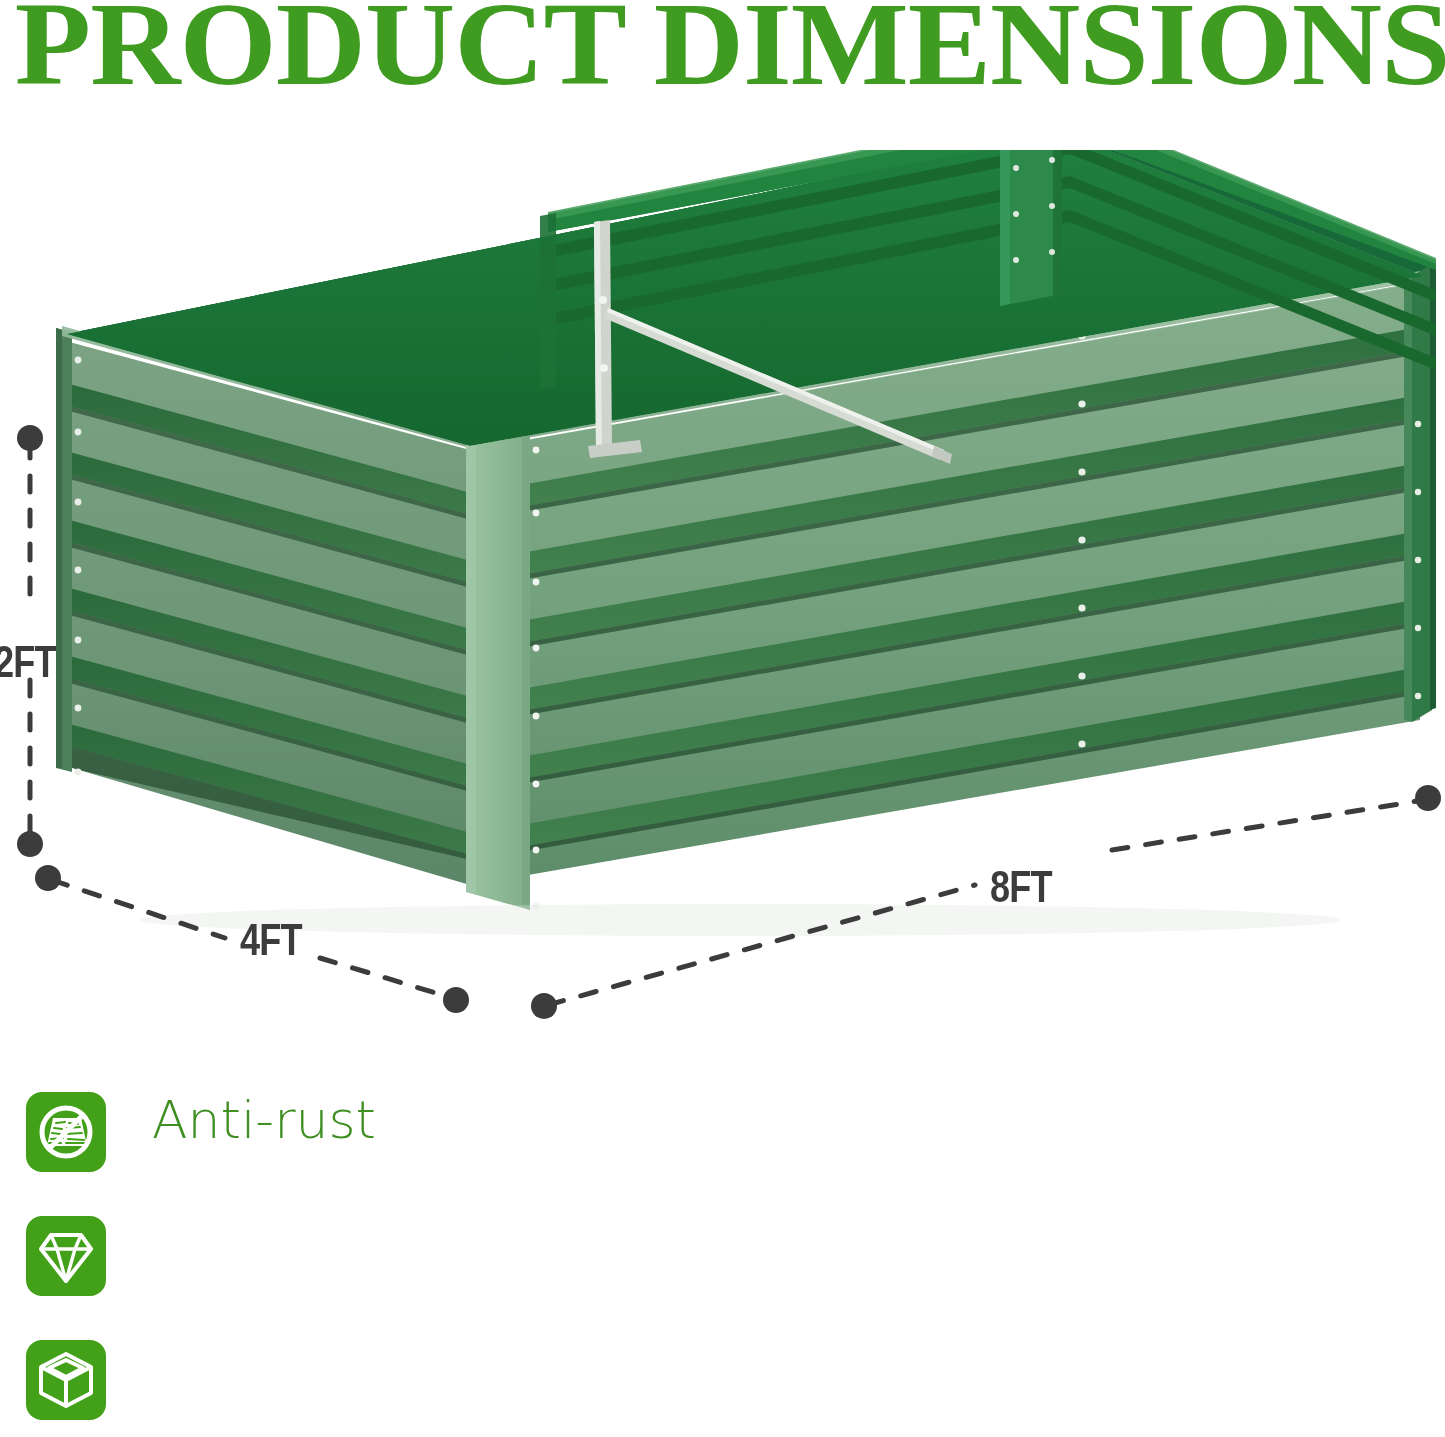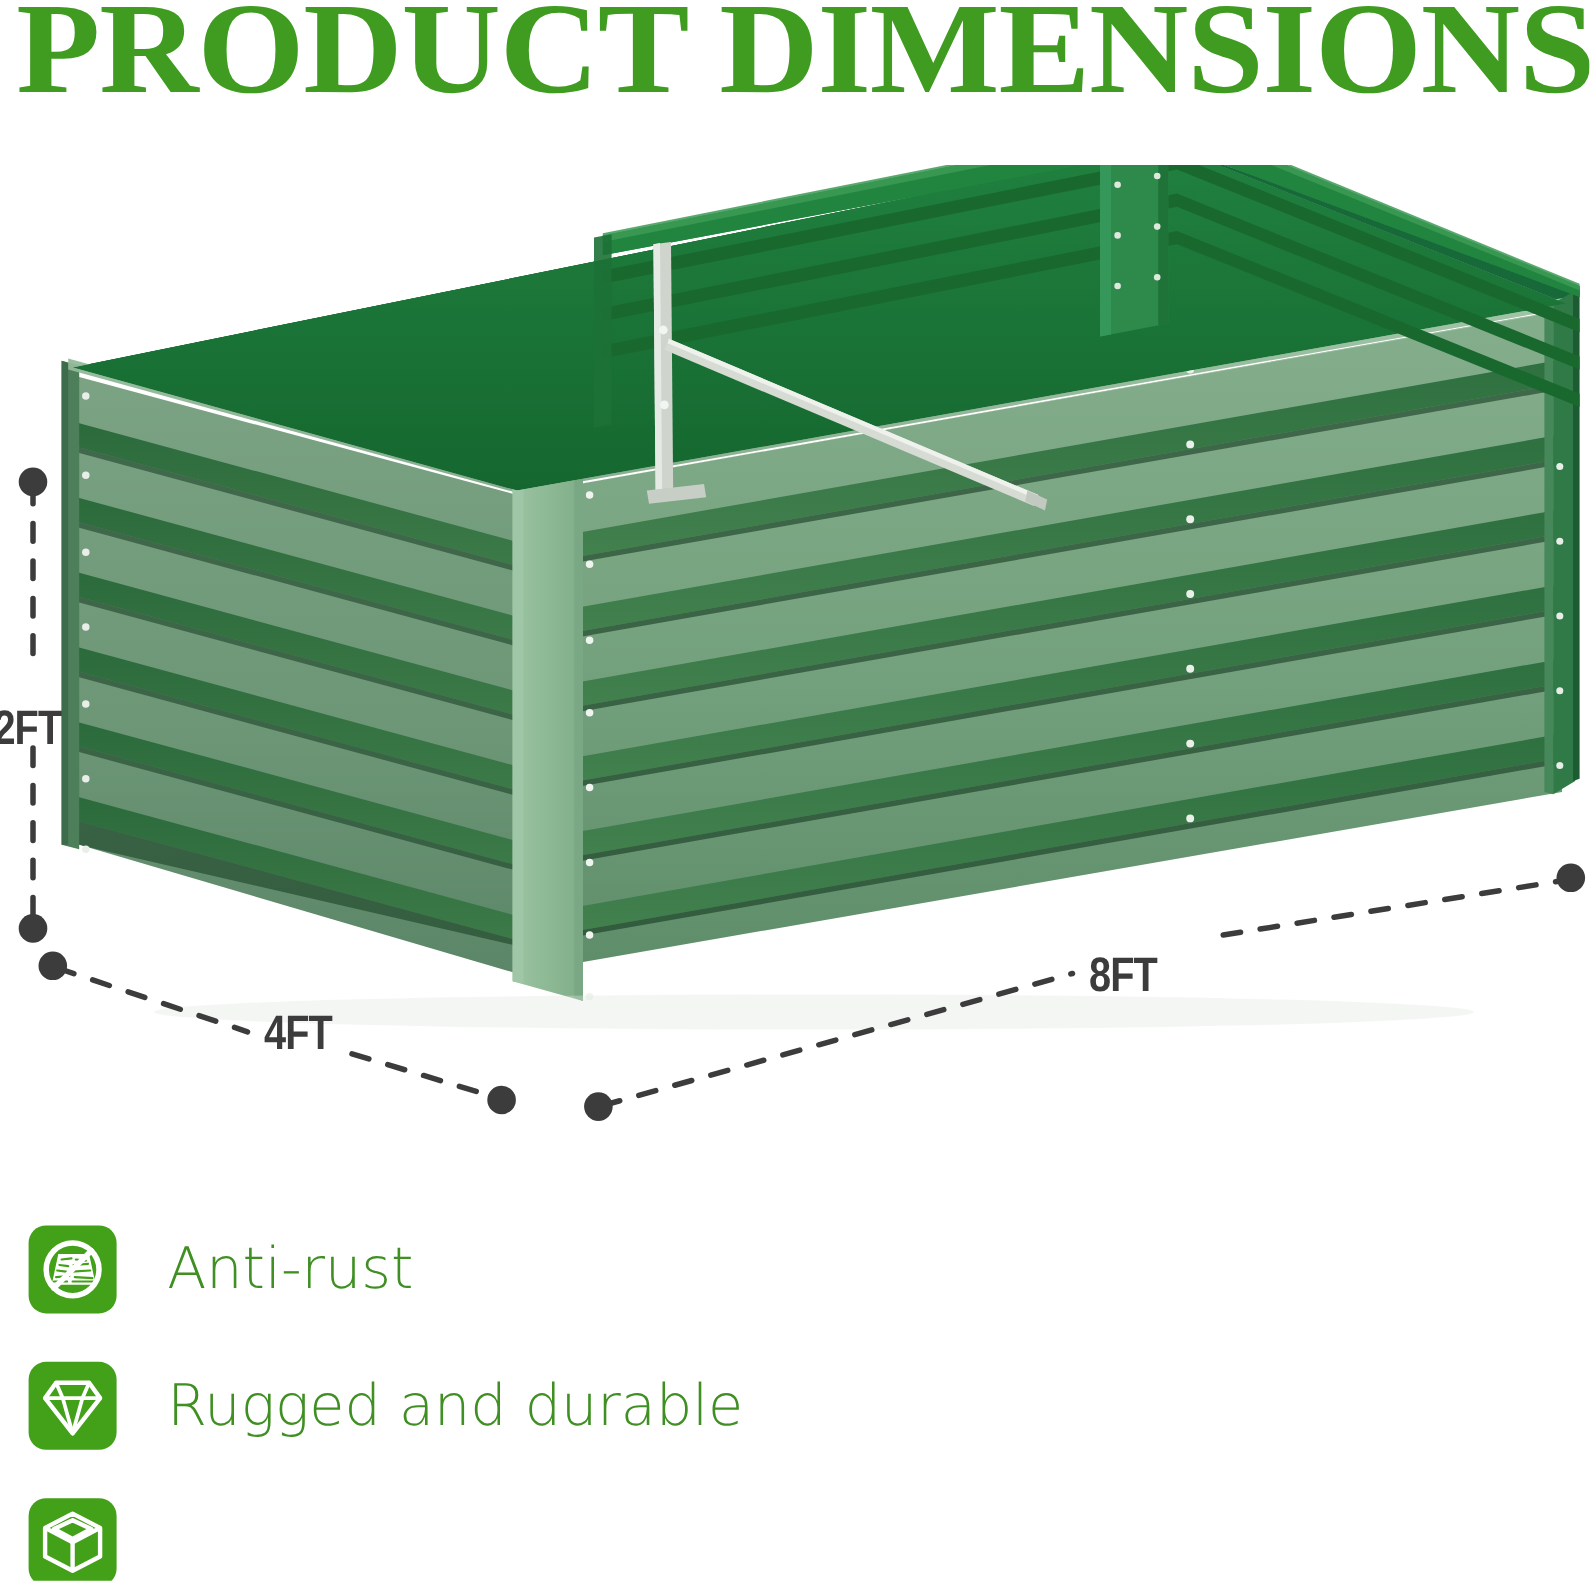--- a/index.html
+++ b/index.html
@@ -63,21 +63,21 @@
 
   
   #features {
     position: absolute;
     left: 26px;
     top: 1092px;
     width: 900px;
   }
   .feature-row {
     display: flex;
-    align-items: center;
+    align-items: flex-start;
     height: 124px;
   }
   .feature-icon {
     width: 80px;
     height: 80px;
     border-radius: 16px;
     background: #43a019;
     flex: 0 0 auto;
     display: flex;
     align-items: center;
@@ -398,21 +398,20 @@
         </g>
         <g stroke="#ffffff" stroke-width="3.4" stroke-linecap="round">
           <line x1="6" y1="24" x2="56" y2="24"></line>
           <line x1="16" y1="10" x2="22" y2="24"></line>
           <line x1="46" y1="10" x2="40" y2="24"></line>
           <line x1="22" y1="24" x2="31" y2="56"></line>
           <line x1="40" y1="24" x2="31" y2="56"></line>
         </g>
       </svg>
     </div>
-    <div class="feature-label">Rugged and durable</div>
   </div>
 
   <div class="feature-row">
     <div class="feature-icon">
       <svg width="62" height="62" viewBox="0 0 62 62" xmlns="http://www.w3.org/2000/svg">
         <g fill="none" stroke="#ffffff" stroke-width="4" stroke-linejoin="round">
           <polygon points="31,5 56,18 56,44 31,57 6,44 6,18"></polygon>
           <polyline points="6,18 31,31 56,18"></polyline>
           <line x1="31" y1="31" x2="31" y2="57"></line>
           <polygon points="31,11 48,19 31,28 14,19"></polygon>

